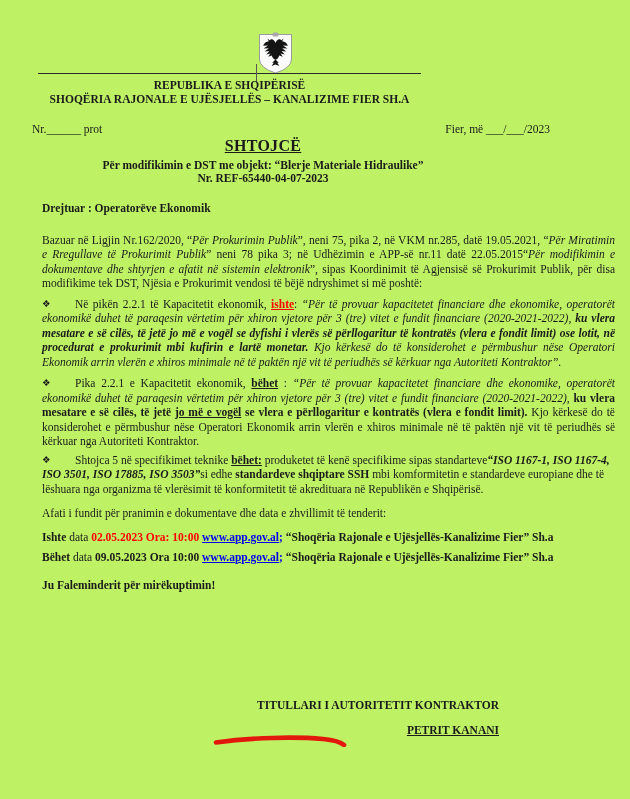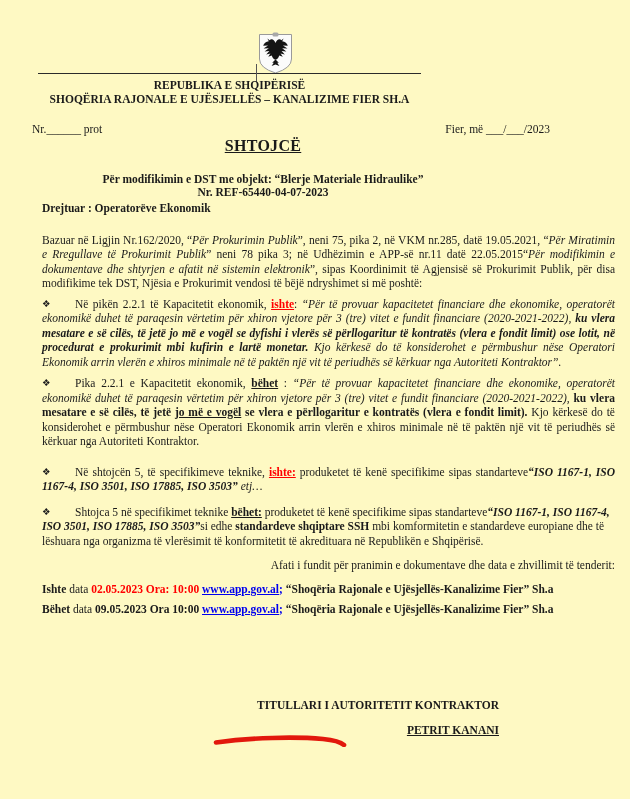--- a/index.html
+++ b/index.html
@@ -1,41 +1,41 @@
 <!DOCTYPE html>
 <html><head>
 <meta charset="utf-8">
 <style>
   html,body{margin:0;padding:0;background:#ffffff;}
   .page{
-    position:relative;width:630px;height:799px;background:#fef9c3;overflow:hidden;
+    position:relative;width:630px;height:799px;background:#bef264;overflow:hidden;
     font-family:"Liberation Serif","DejaVu Serif",serif;
     font-size:11.5px;line-height:14.5px;color:#1a1a1a;
   }
   
   .crest{position:absolute;left:258px;top:32px;width:35px;height:43px;}
   .hrule{position:absolute;left:38px;top:73px;width:383px;height:0;border-top:1px solid #2b2b2b;}
   .vtick{position:absolute;left:256px;top:64px;width:0;height:18px;border-left:1px solid #555;}
   .org{position:absolute;left:42px;top:79px;width:375px;text-align:center;font-weight:bold;font-size:11.5px;line-height:13.5px;}
   .meta{position:absolute;left:32px;top:122px;width:573px;height:14px;}
   .meta .right{position:absolute;right:55px;top:0;}
   .titleblock{position:absolute;left:42px;top:139px;width:442px;text-align:center;}
   .doctitle{font-weight:bold;font-size:16px;text-decoration:underline;letter-spacing:.3px;}
-  .subtitle{margin-top:19px;font-weight:bold;line-height:13.5px;}
+  .subtitle{margin-top:5px;font-weight:bold;line-height:13.5px;}
   
   .flow{position:absolute;left:42px;top:201px;width:573px;}
   p{margin:0;}
   .jst{text-align:justify;}
   .salutation{font-weight:bold;margin:0 0 17px;}
   .intro{margin:0 0 6px;}
   .p1{margin:0 0 7px;}
-  .p2{margin:0 0 16px;}
+  .p2{margin:0 0 4px;}
   .p3{margin:0 0 11px;}
   .p4{margin:0 0 10px;}
-  .afati{margin:0 0 9px;text-align:right;}
+  .afati{margin:0 0 9px;}
   .ishteline{margin:0 0 6px;}
   .behetline{margin:0 0 13px;}
   .thanks{font-weight:bold;margin:0 0 10px;}
   .marker{display:inline-block;width:33px;font-family:"DejaVu Sans",sans-serif;font-size:9.5px;vertical-align:1px;}
   .b{font-weight:bold;}
   .i{font-style:italic;}
   .u{text-decoration:underline;}
   .red{color:#ff0000;}
   .lnk{color:#0000ee;font-weight:bold;text-decoration:underline;cursor:pointer;}
   .lnkc{color:#0000ee;font-weight:bold;}
@@ -90,30 +90,30 @@
   <div class="flow">
 
     <p class="salutation">Drejtuar : Operatorëve Ekonomik</p>
 
     <p class="intro jst"><span>Bazuar në Ligjin Nr.162/2020, “</span><span class="i">Për Prokurimin Publik</span><span>”, neni 75, pika 2,  në VKM nr.285, datë 19.05.2021, “</span><span class="i">Për Miratimin e Rregullave të Prokurimit Publik</span><span>” neni 78 pika 3; në Udhëzimin e APP-së nr.11 datë 22.05.2015“</span><span class="i">Për modifikimin e dokumentave dhe shtyrjen e afatit në sistemin elektronik</span><span>”, sipas Koordinimit të Agjensisë së Prokurimit Publik, për disa modifikime tek DST, Njësia e Prokurimit vendosi të bëjë ndryshimet si më poshtë:</span></p>
 
     <p class="p1 jst"><span class="marker">❖</span><span>Në pikën 2.2.1 të Kapacitetit ekonomik, </span><span class="b u red">ishte</span><span>: </span><span class="i">“Për të provuar kapacitetet financiare dhe ekonomike, operatorët ekonomikë duhet të paraqesin vërtetim për xhiron vjetore për 3 (tre) vitet e fundit financiare (2020-2021-2022), </span><span class="b i">ku vlera mesatare e së cilës, të jetë jo më e vogël se dyfishi i vlerës së përllogaritur të kontratës (vlera e fondit limit) ose lotit, në procedurat e prokurimit mbi kufirin e lartë monetar.</span><span class="i"> Kjo kërkesë do të konsiderohet e përmbushur nëse Operatori Ekonomik arrin vlerën e xhiros minimale në të paktën një vit të periudhës së kërkuar nga Autoriteti Kontraktor”.</span></p>
 
     <p class="p2 jst"><span class="marker">❖</span><span>Pika 2.2.1 e Kapacitetit ekonomik, </span><span class="b u">bëhet</span><span> : </span><span class="i">“Për të provuar kapacitetet financiare dhe ekonomike, operatorët ekonomikë duhet të paraqesin vërtetim për xhiron vjetore për 3 (tre) vitet e fundit financiare (2020-2021-2022), </span><span class="b">ku vlera mesatare e së cilës, të jetë </span><span class="b u">jo më e vogël</span><span class="b"> se vlera e përllogaritur e kontratës (vlera e fondit limit).</span><span> Kjo kërkesë do të konsiderohet e përmbushur nëse Operatori Ekonomik arrin vlerën e xhiros minimale në të paktën një vit të periudhës së kërkuar nga Autoriteti Kontraktor.</span></p>
 
-    <p class="p3 jst"><span class="marker">❖</span><span>Në shtojcën 5, të specifikimeve teknike, </span><span class="b u red">ishte:</span><span>  produketet të kenë specifikime sipas standarteve</span><span class="b i">“ISO 1167-1, ISO 1167-4, ISO 3501, ISO 17885, ISO 3503”</span><span class="i"> etj…</span></p>
 
     <p class="p4"><span class="marker">❖</span><span>Shtojca 5 në specifikimet teknike </span><span class="b u">bëhet:</span><span> produketet të kenë specifikime sipas standarteve</span><span class="b i">“ISO 1167-1, ISO 1167-4, ISO 3501, ISO 17885, ISO 3503”</span><span>si edhe </span><span class="b">standardeve shqiptare SSH</span><span> mbi komformitetin e standardeve europiane dhe të lëshuara nga organizma të vlerësimit të konformitetit të akredituara në Republikën e Shqipërisë.</span></p>
 
     <p class="afati">Afati i fundit për pranimin e dokumentave dhe data e zhvillimit të tenderit:</p>
 
     <p class="ishteline"><span class="b">Ishte</span><span> data </span><span class="b red">02.05.2023 Ora: 10:00 </span><span class="lnk">www.app.gov.al</span><span class="lnkc">;</span><span class="b">  “Shoqëria Rajonale e Ujësjellës-Kanalizime Fier” Sh.a</span></p>
 
     <p class="behetline"><span class="b">Bëhet</span><span> data  </span><span class="datebold">09.05.2023 Ora 10:00 </span><span class="lnk">www.app.gov.al</span><span class="lnkc">;</span><span class="b">  “Shoqëria Rajonale e Ujësjellës-Kanalizime Fier” Sh.a</span></p>
 
+    <p class="thanks">Ju Faleminderit për mirëkuptimin!</p>
   </div>
 
   <div class="sig">
     <div>TITULLARI I AUTORITETIT KONTRAKTOR</div>
     <div class="sigline2"><span class="signame">PETRIT KANANI</span></div>
     <svg class="swoosh" width="136" height="13" viewBox="0 0 136 13" xmlns="http://www.w3.org/2000/svg">
       <path d="M3 8.5 C 38 3.5, 82 2.5, 110 5 C 120 6, 127 7.5, 131 11" fill="none" stroke="#e2180c" stroke-width="4.6" stroke-linecap="round"></path>
     </svg>
   </div>
 

